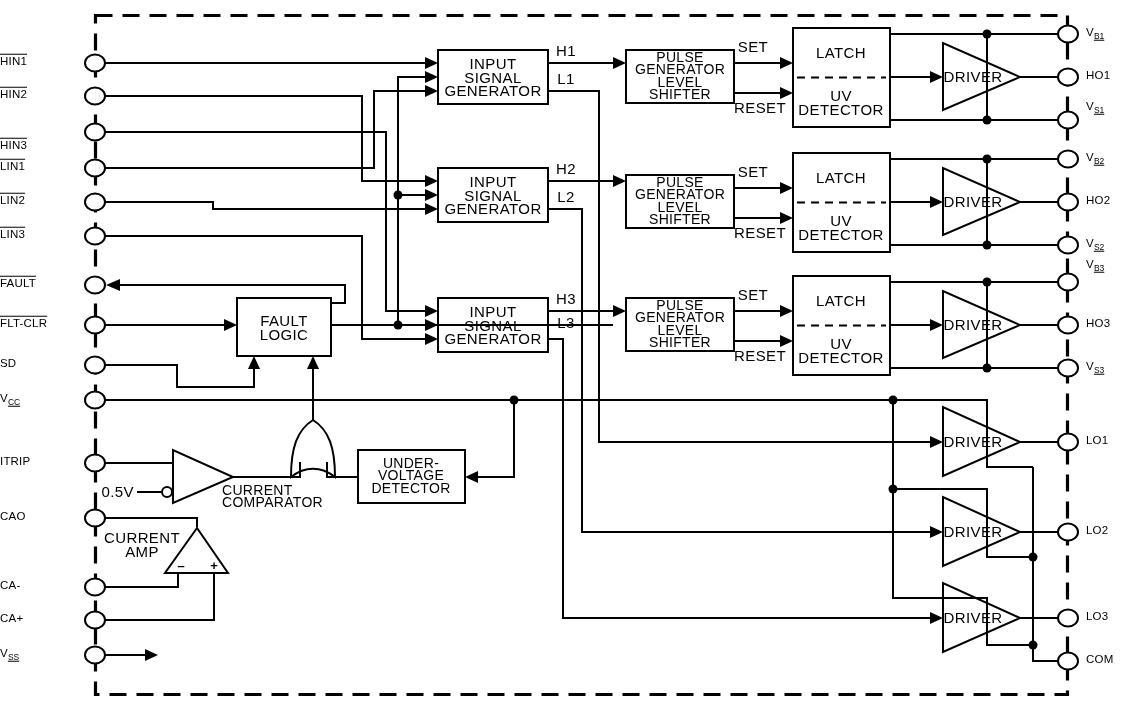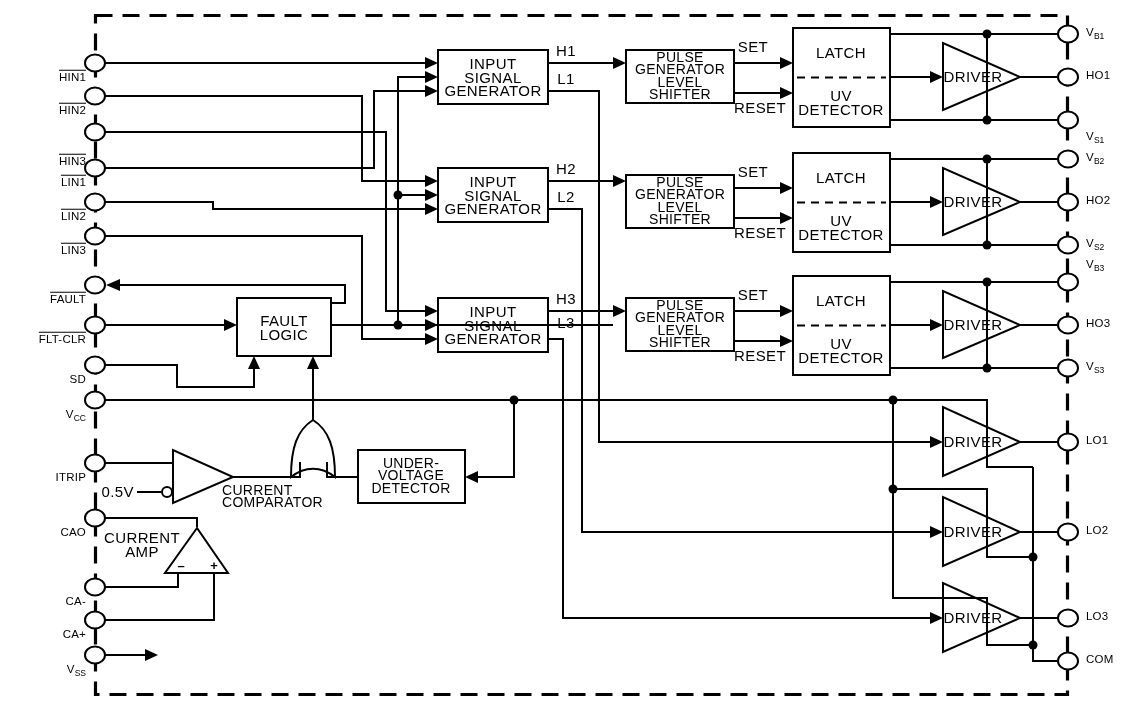--- a/index.html
+++ b/index.html
@@ -1,28 +1,28 @@
 <!DOCTYPE html>
 <html><head>
 <meta charset="utf-8">
 <title>Functional Block Diagram</title>
 <style>
   html,body{margin:0;padding:0;background:#fff;}
   .stage{position:relative;width:1139px;height:716px;background:#fff;
          font-family:"Liberation Sans",sans-serif;color:#000;overflow:hidden;}
   .stage svg{position:absolute;left:0;top:0;}
   .lbl{position:absolute;white-space:nowrap;}
-  .pl{left:0;width:86px;text-align:right;font-size:11.5px;letter-spacing:.2px;transform:translateY(-54%);margin-top:16px;}
+  .pl{left:0;width:86px;text-align:left;font-size:11.5px;letter-spacing:.2px;transform:translateY(-54%);}
   .pr{left:1086px;font-size:11.5px;letter-spacing:.2px;transform:translateY(-54%);}
   .cl{transform:translate(-50%,-50%);text-align:center;font-size:15px;line-height:13.5px;letter-spacing:.4px;}
   .sm{font-size:14px;line-height:12.4px;letter-spacing:.3px;}
   .la{transform:translate(0,-50%);text-align:left;}
   .rl{transform:translate(-100%,-50%);text-align:right;}
   .sign{font-size:13px;font-weight:bold;transform:translate(-50%,-50%);}
-  sub{font-size:8.5px;letter-spacing:0;}
+  sub{font-size:8.5px;letter-spacing:0;text-decoration:underline;}
   .ov{text-decoration:overline;}
 </style>
 </head>
 <body>
 
 <div class="stage">
 
 <svg width="1139" height="716" viewBox="0 0 1139 716">
 
   <rect x="95.5" y="15.5" width="972" height="679" fill="none" stroke="#000" stroke-width="3.2" stroke-dasharray="17,10"></rect>
@@ -174,21 +174,21 @@
 <div class="lbl pl" style="top:365px"><span>SD</span><sub></sub></div>
 <div class="lbl pl" style="top:400px"><span>V</span><sub>CC</sub></div>
 <div class="lbl pl" style="top:463px"><span>ITRIP</span><sub></sub></div>
 <div class="lbl pl" style="top:518px"><span>CAO</span><sub></sub></div>
 <div class="lbl pl" style="top:587px"><span>CA-</span><sub></sub></div>
 <div class="lbl pl" style="top:620px"><span>CA+</span><sub></sub></div>
 <div class="lbl pl" style="top:655px"><span>V</span><sub>SS</sub></div>
 
 <div class="lbl pr" style="top:34px"><span>V</span><sub>B1</sub></div>
 <div class="lbl pr" style="top:77px"><span>HO1</span><sub></sub></div>
-<div class="lbl pr" style="top:138px"><span>V</span><sub>S1</sub></div>
+<div class="lbl pr" style="top:108px"><span>V</span><sub>S1</sub></div>
 <div class="lbl pr" style="top:159px"><span>V</span><sub>B2</sub></div>
 <div class="lbl pr" style="top:202px"><span>HO2</span><sub></sub></div>
 <div class="lbl pr" style="top:245px"><span>V</span><sub>S2</sub></div>
 <div class="lbl pr" style="top:266px"><span>V</span><sub>B3</sub></div>
 <div class="lbl pr" style="top:325px"><span>HO3</span><sub></sub></div>
 <div class="lbl pr" style="top:368px"><span>V</span><sub>S3</sub></div>
 <div class="lbl pr" style="top:442px"><span>LO1</span><sub></sub></div>
 <div class="lbl pr" style="top:532px"><span>LO2</span><sub></sub></div>
 <div class="lbl pr" style="top:618px"><span>LO3</span><sub></sub></div>
 <div class="lbl pr" style="top:661px"><span>COM</span><sub></sub></div>

